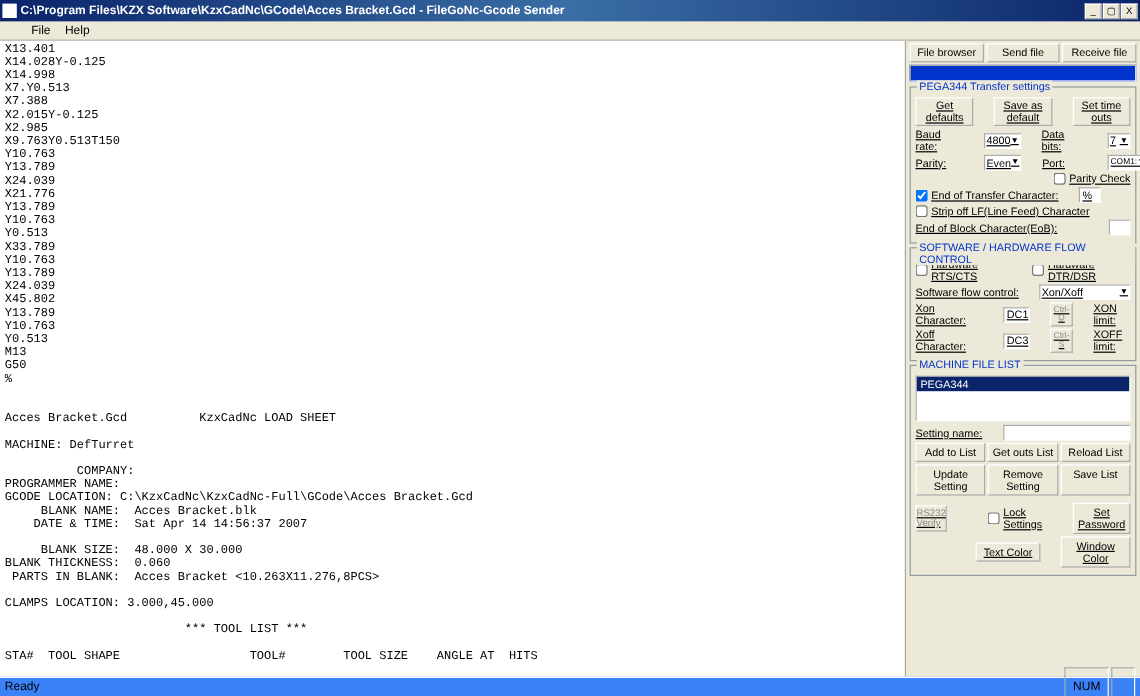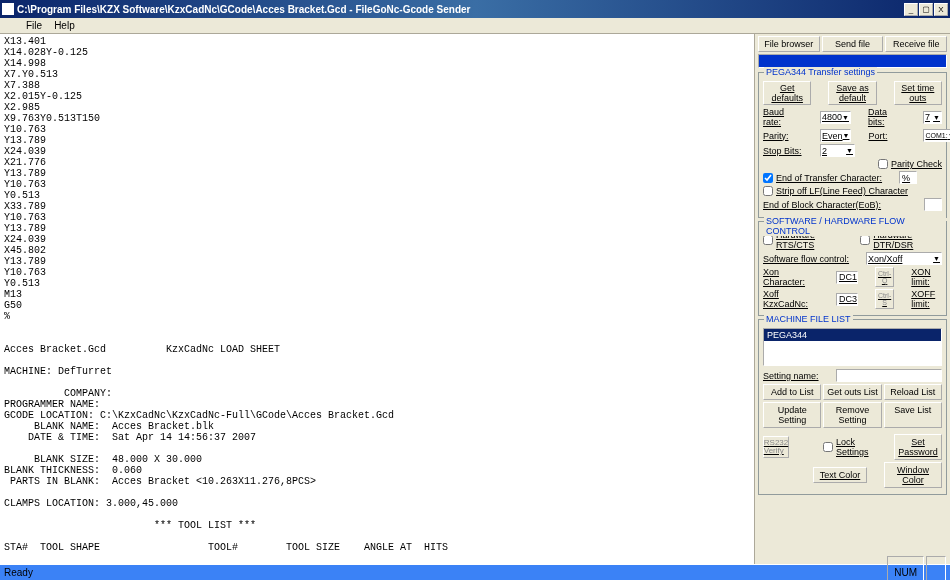--- a/index.html
+++ b/index.html
@@ -143,28 +143,20 @@
         <div class="sel" style="flex:1">
             <span>Even</span>
             <span class="arrow">▼</span>
           </div>
         <div class="lbl" style="min-width:38px">Port:</div>
         <div class="sel" style="width:28px">
             <span style="font-size:7px">COM1:</span>
             <span class="arrow">▼</span>
           </div>
       </div>
-      <div class="row">
-        <div class="lbl">Stop Bits:</div>
-        <div class="sel" style="flex:1">
-            <span>2</span>
-            <span class="arrow">▼</span>
-          </div>
-        <div style="width:70px"></div>
-      </div>
       <div class="row" style="justify-content:flex-end">
         <label class="chk">
             <input type="checkbox" style="">
             <span>Parity Check</span>
           </label>
       </div>
       <div class="row">
         <label class="chk">
             <input type="checkbox" checked="" style="">
             <span>End of Transfer Character:</span>
@@ -203,21 +195,21 @@
           </div>
       </div>
       <div class="row">
         <span class="lbl" style="min-width:56px">Xon Character:</span>
         <div class="txt" style="width:22px">DC1</div>
         <div class="btn" style="width:24px;font-size:7px;color:#888">Ctrl-Q</div>
         <span class="lbl" style="min-width:38px">XON limit:</span>
         <div class="txt" style="width:22px">100</div>
       </div>
       <div class="row">
-        <span class="lbl" style="min-width:56px">Xoff KzxCadNc:</span>
+        <span class="lbl" style="min-width:56px">Xoff Character:</span>
         <div class="txt" style="width:22px">DC3</div>
         <div class="btn" style="width:24px;font-size:7px;color:#888">Ctrl-S</div>
         <span class="lbl" style="min-width:38px">XOFF limit:</span>
         <div class="txt" style="width:22px">100</div>
       </div>
     </div>
 
     <div class="panel" style="padding-top:8px;">
       <div class="panel-title">MACHINE FILE LIST</div>
       <div class="listbox">

